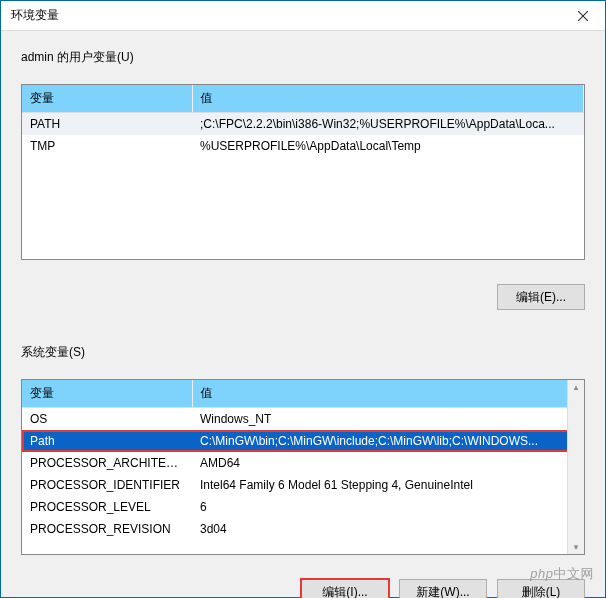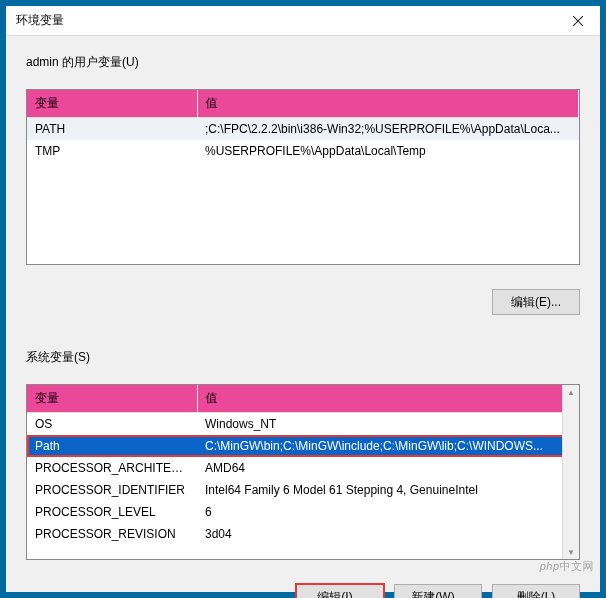--- a/index.html
+++ b/index.html
@@ -7,21 +7,21 @@
       font-family: "Microsoft YaHei", "Segoe UI", sans-serif;
       font-size: 12px;
       background: #fff;
       width: 606px;
       height: 598px;
       overflow: hidden;
     }
     .dialog {
       width: 606px;
       height: 598px;
-      border: 6px solid #0369a1;
+      border: 1px solid #0369a1;
       display: flex;
       flex-direction: column;
       background: #f0f0f0;
     }
     .titlebar {
       height: 30px;
       background: #fff;
       border-bottom: 1px solid #ddd;
       display: flex;
       align-items: center;
@@ -63,21 +63,21 @@
       width: 100%;
       border-collapse: collapse;
       table-layout: fixed;
     }
     .table th {
       text-align: left;
       font-weight: normal;
       padding: 5px 8px;
       border-bottom: 1px solid #ddd;
       border-right: 1px solid #eee;
-      background: #ec4899;
+      background: #7dd3fc;
       font-size: 12px;
     }
     .table td {
       padding: 4px 8px;
       white-space: nowrap;
       overflow: hidden;
       text-overflow: ellipsis;
       font-size: 12px;
     }
     .col-var { width: 170px; }
@@ -125,22 +125,22 @@
       flex-direction: column;
       justify-content: space-between;
       align-items: center;
       font-size: 9px;
       color: #888;
       padding: 2px 0;
     }
     .watermark {
       position: absolute;
       right: 12px;
-      bottom: 24px;
-      font-size: 11px;
+      bottom: 15px;
+      font-size: 13px;
       color: rgba(120,120,120,0.65);
       pointer-events: none;
       font-style: italic;
       letter-spacing: 0.5px;
     }
     .watermark .cn { font-style: normal; }
   </style>
 </head>
 <body>
 

